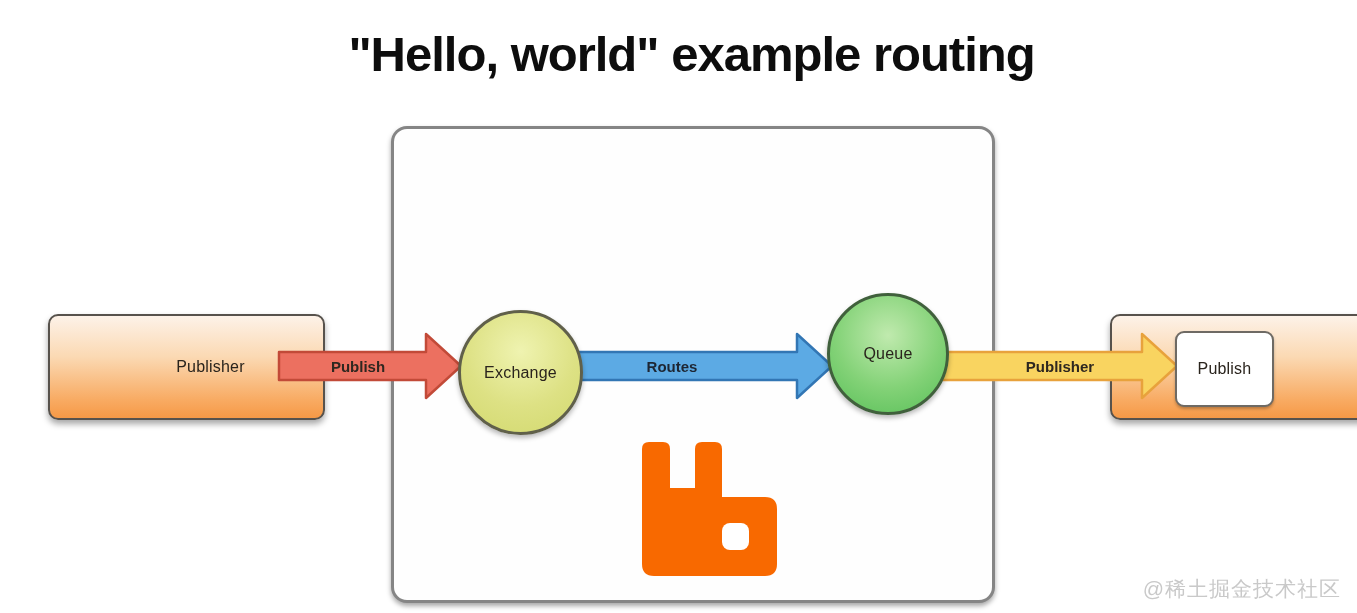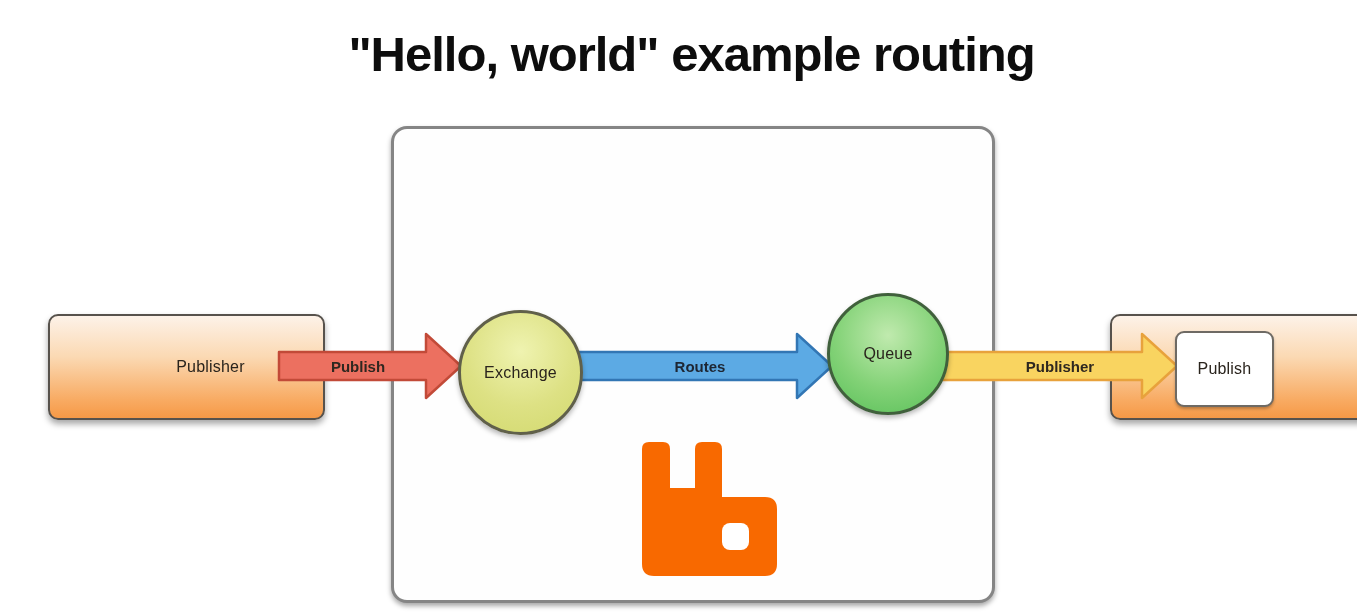--- a/index.html
+++ b/index.html
@@ -105,21 +105,21 @@
   .arrow-label {
     position: absolute;
     transform: translate(-50%, -50%);
     font-size: 15px;
     font-weight: 600;
     color: #2e2720;
     z-index: 6;
     white-space: nowrap;
   }
   .arrow-label.publish  { left: 358px;  top: 366px; }
-  .arrow-label.routes   { left: 700px;  top: 366px; color: #1d2633; }
+  .arrow-label.routes   { left: 672px;  top: 366px; color: #1d2633; }
   .arrow-label.consumes { left: 1060px; top: 366px; }
 
   .rabbit-logo {
     position: absolute;
     left: 642px;
     top: 442px;
     width: 135px;
     height: 134px;
     z-index: 5;
   }
@@ -186,14 +186,15 @@
              L 123 55
              Q 135 55 135 67
              L 135 122
              Q 135 134 123 134
              L 12 134
              Q 0 134 0 122
              Z" fill="#f86900"></path>
     <rect x="80" y="81" width="27" height="27" rx="8" fill="#ffffff"></rect>
   </svg>
 
+  <div class="watermark">@稀土掘金技术社区</div>
 
 </div>
 
 </body></html>

